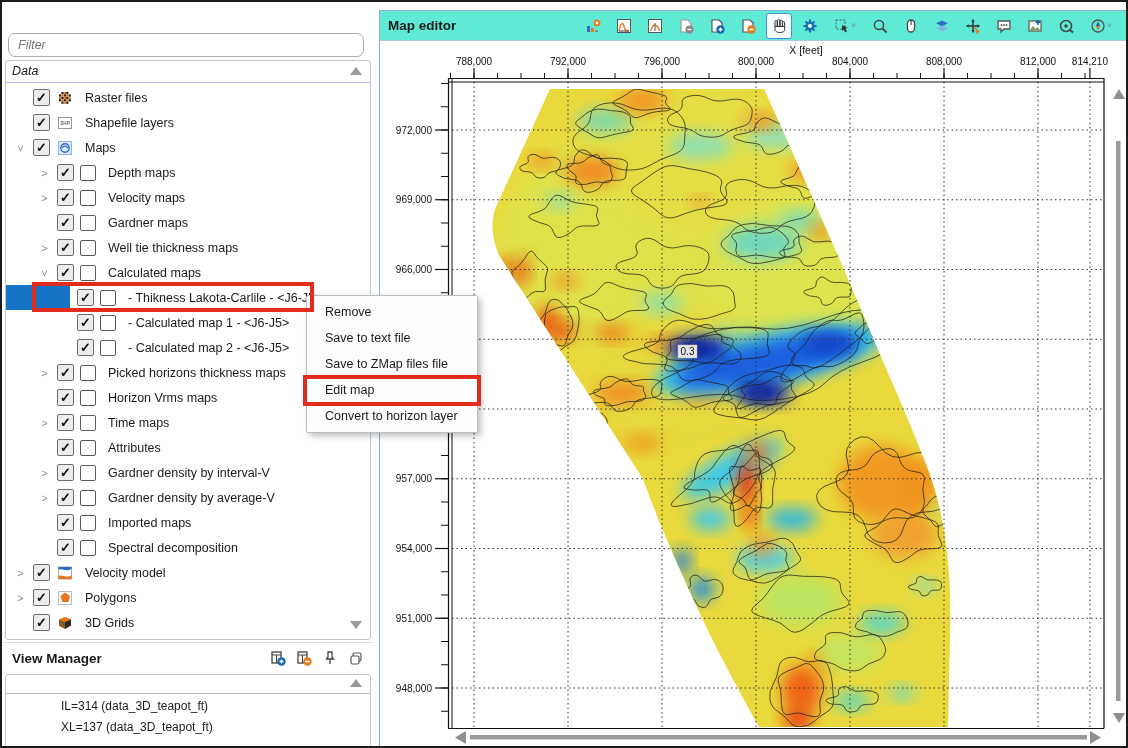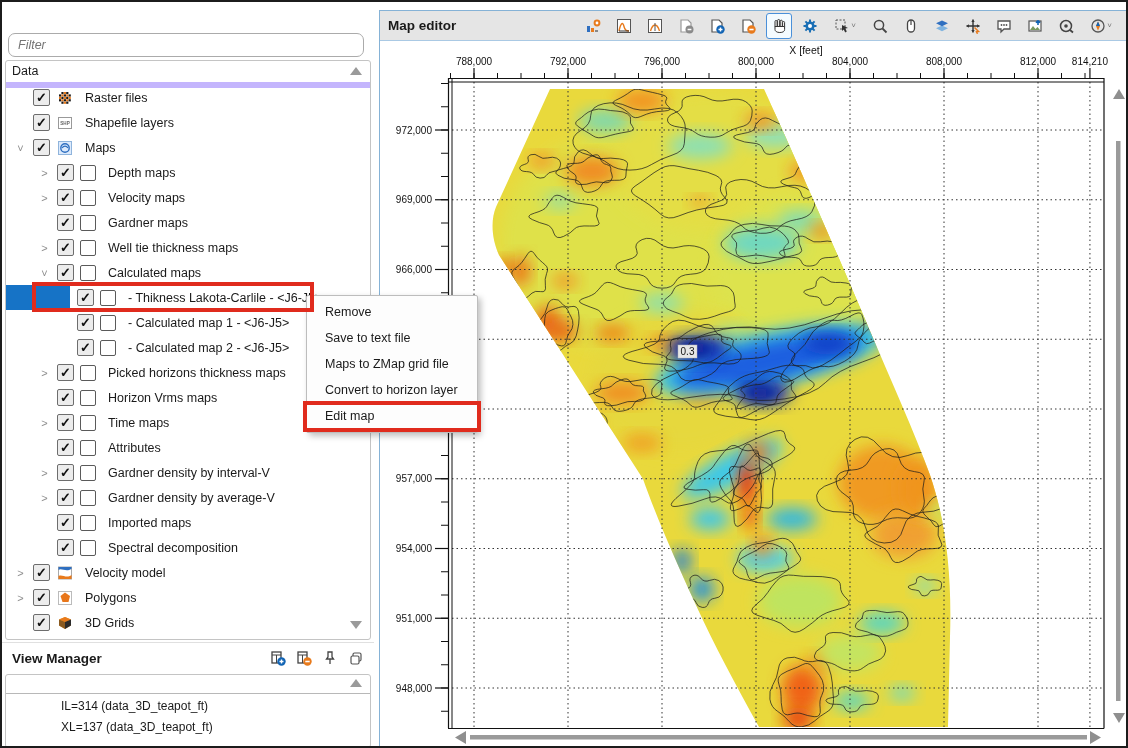--- a/index.html
+++ b/index.html
@@ -11,21 +11,21 @@
   #left-col{position:absolute;left:0;top:0;width:372px;height:744px;background:#fff;}
   #dm-header{position:absolute;left:0;top:0;width:372px;height:30px;display:flex;align-items:center;}
   #dm-header .panel-title{margin-left:10px;flex:1;}
   .hdr-icons{display:flex;align-items:center;gap:10px;margin-right:10px;}
   .hdr-icons .ic{width:16px;height:16px;display:flex;align-items:center;justify-content:center;cursor:pointer;}
   #filter-wrap{position:absolute;left:6px;top:31px;width:356px;height:24px;}
   #filter-input{width:100%;height:100%;box-sizing:border-box;border:1px solid #ababab;border-radius:7px;
       padding:0 9px;font-style:italic;font-size:12.5px;color:#9a9a9a;background:#fff;outline:none;
       font-family:"Liberation Sans",sans-serif;}
   #tree-box{position:absolute;left:3px;top:58px;width:364px;height:578px;border:1px solid #c4c4c4;border-radius:3px;background:#fff;overflow:hidden;}
-  #data-colhdr{position:absolute;left:0;top:0;width:100%;height:21px;border-bottom:6px solid #c4b5fd;font-size:12.5px;}
+  #data-colhdr{position:absolute;left:0;top:0;width:100%;height:21px;border-bottom:1px solid #c4b5fd;font-size:12.5px;font-style:italic;}
   #data-colhdr span{position:absolute;left:6px;top:3px;}
   .tri{width:0;height:0;border-left:6px solid transparent;border-right:6px solid transparent;position:absolute;cursor:pointer;}
   .tri.up{border-bottom:8px solid #9a9a9a;}
   .tri.down{border-top:8px solid #9a9a9a;}
   #tree-rows{position:absolute;left:0;top:24px;width:100%;}
   .trow{position:relative;height:25px;display:flex;align-items:center;font-size:12.5px;white-space:nowrap;}
   .trow .expander{width:13px;text-align:center;color:#8f8f8f;font-size:11px;flex:none;cursor:pointer;}
   .cb{width:15px;height:15px;flex:none;background:#ececec;border:1px solid #6d6d6d;border-radius:2px;
       display:flex;align-items:center;justify-content:center;font-size:13px;font-weight:bold;color:#111;cursor:pointer;}
   .emptybox{width:14px;height:14px;flex:none;background:#fff;border:1px solid #5a5a5a;border-radius:2px;cursor:pointer;}
@@ -41,21 +41,21 @@
   #vm-colhdr{position:absolute;left:0;top:0;width:100%;height:18px;border-bottom:1px solid #b8b8b8;}
   #vm-rows{position:absolute;left:0;top:21px;width:100%;}
   .vrow{height:21px;line-height:21px;padding-left:55px;font-size:12px;cursor:default;}
   
   #ctx-menu{position:absolute;left:304px;top:293px;width:170px;background:#fdfdfd;border:1px solid #bdbdbd;
       border-radius:2px;box-shadow:3px 3px 6px rgba(0,0,0,.25);z-index:50;padding:3px 0;}
   .mitem{height:26px;line-height:26px;padding-left:18px;font-size:12.5px;cursor:pointer;position:relative;}
   
   #map-panel{position:absolute;left:377px;top:8px;width:748px;height:737px;border:1px solid #7fae d4;
       border:1px solid #85b2d6;background:#fff;box-sizing:border-box;}
-  #map-titlebar{position:absolute;left:0;top:0;width:100%;height:30px;background:#e5e5e5;border-bottom:1px solid #aac9e4;
+  #map-titlebar{position:absolute;left:0;top:0;width:100%;height:30px;background:#5eead4;border-bottom:1px solid #aac9e4;
       display:flex;align-items:center;box-sizing:border-box;}
   #map-titlebar .panel-title{margin-left:8px;flex:1;}
   #map-toolbar{display:flex;align-items:center;gap:5px;margin-right:8px;}
   .tbicon{width:24px;height:24px;display:flex;align-items:center;justify-content:center;border:1.5px solid transparent;
       border-radius:3px;cursor:pointer;position:relative;}
   .tbicon.active{background:#f4fbff;border-color:#4a90d9;}
   .tbicon .chev{font-size:8px;color:#777;margin-left:1px;}
   #plot-wrap{position:absolute;left:0;top:30px;width:746px;height:705px;}
 </style>
 </head>
@@ -711,16 +711,16 @@
           <rect x="90" y="694" width="617" height="4.5" fill="#9a9a9a"></rect>
           <path d="M710 690 l11 6.5-11 6.5z" fill="#8f8f8f"></path>
         </g>
     </svg>
   </div>
 </div>
 
 <div id="ctx-menu">
     <div class="mitem">Remove</div>
     <div class="mitem">Save to text file</div>
-    <div class="mitem">Maps to ZMap grid file</div>
+    <div class="mitem">Save to ZMap files file</div>
+    <div class="mitem">Edit map<div class="red-frame" style="inset: -2px -4px -3px;"></div></div>
     <div class="mitem">Convert to horizon layer</div>
-    <div class="mitem">Edit map<div class="red-frame" style="inset: -2px -4px -3px;"></div></div>
   </div>
 
 </body></html>

